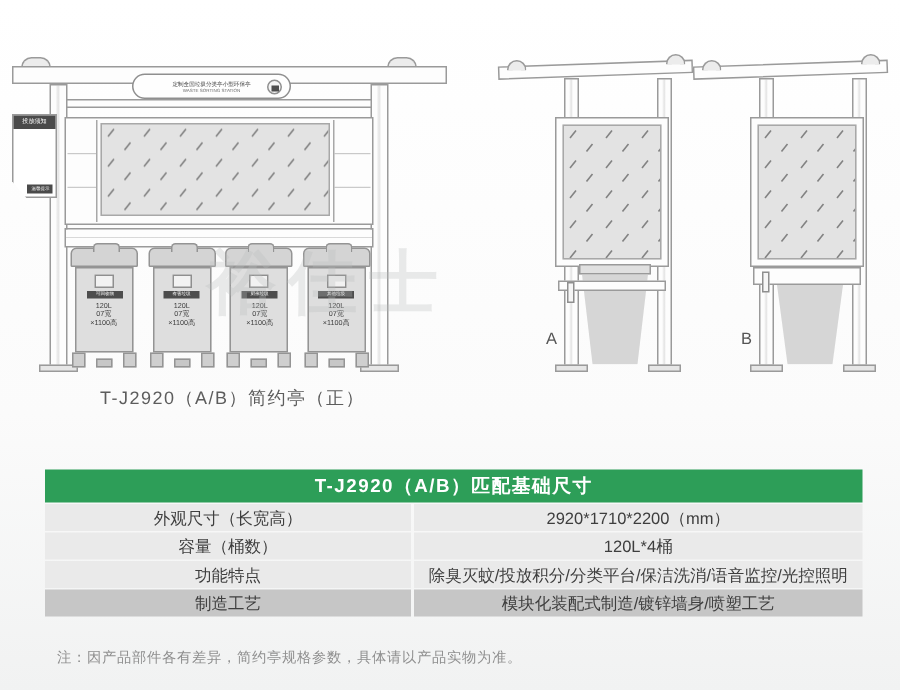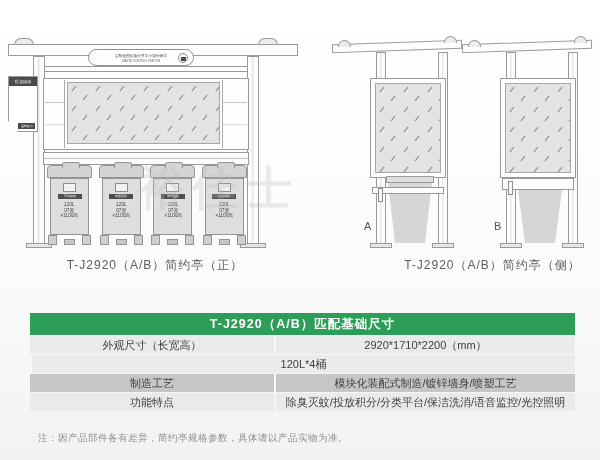--- a/index.html
+++ b/index.html
@@ -255,37 +255,37 @@
         </svg>
     </div>
     <div class="abs ln" style="left:502px; top:178px; width:72px; height:12px;"></div>
     <div class="handle" style="left:508px; top:181px;"></div>
     <div class="side-bin" style="left:518px; top:190px; width:44px; height:53px;"></div>
     <div class="base" style="left:500px; top:243px; width:22px;"></div>
     <div class="base" style="left:562px; top:243px; width:22px;"></div>
     <div class="view-label" style="left:494px; top:220px;">B</div>
   </div>
 
-  <div class="caption" style="left:400px; top:257px; width:185px;">T-J2920（A/B）简约亭（侧）</div>
 
   <div class="watermark">裕佳士</div>
 
   <div class="spec-table">
     <div class="spec-header">T-J2920（A/B）匹配基础尺寸</div>
     <div class="spec-row light">
       <div class="spec-label">外观尺寸（长宽高）</div>
       <div class="spec-value">2920*1710*2200（mm）</div>
     </div>
     <div class="spec-row light">
+      <div class="spec-label">容量（桶数）</div>
       <div class="spec-value">120L*4桶</div>
+    </div>
+    <div class="spec-row light">
+      <div class="spec-label">功能特点</div>
+      <div class="spec-value">除臭灭蚊/投放积分/分类平台/保洁洗消/语音监控/光控照明</div>
     </div>
     <div class="spec-row dark">
       <div class="spec-label">制造工艺</div>
       <div class="spec-value">模块化装配式制造/镀锌墙身/喷塑工艺</div>
     </div>
-    <div class="spec-row light">
-      <div class="spec-label">功能特点</div>
-      <div class="spec-value">除臭灭蚊/投放积分/分类平台/保洁洗消/语音监控/光控照明</div>
-    </div>
   </div>
   <div class="footnote">注：因产品部件各有差异，简约亭规格参数，具体请以产品实物为准。</div>
 
 </div>
 
 </body></html>

